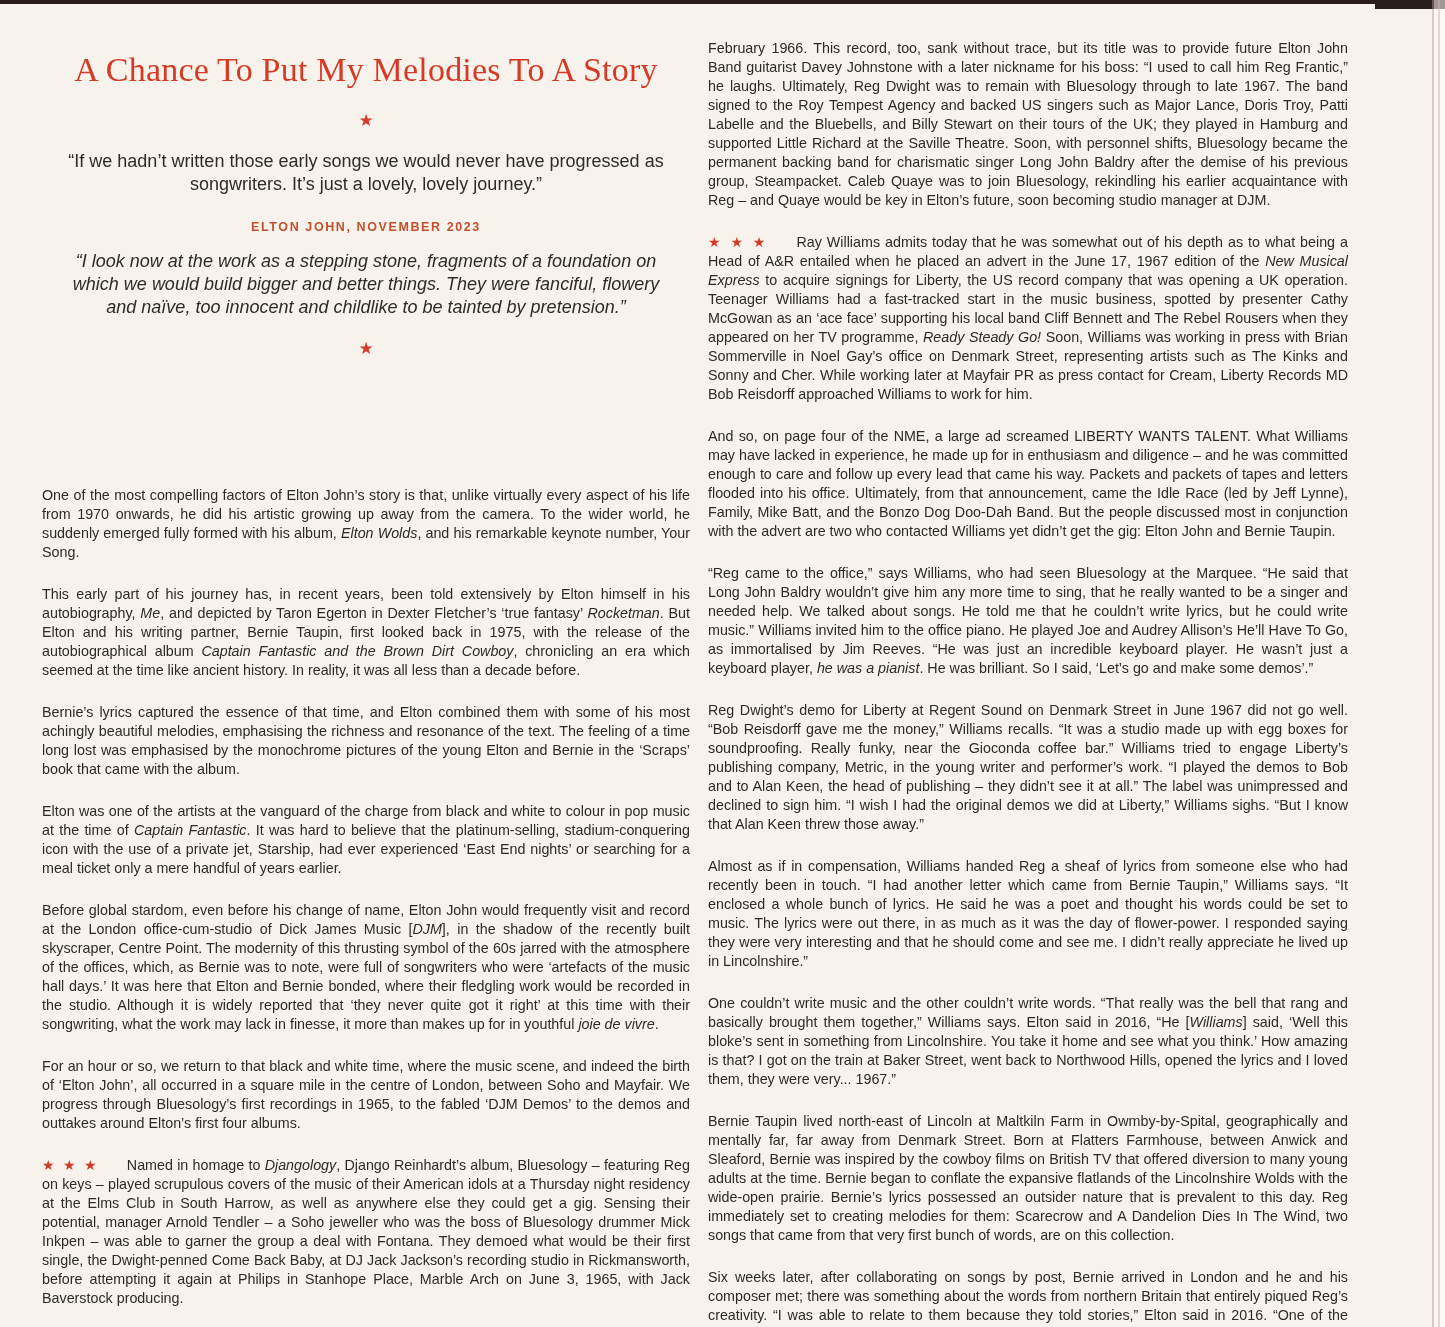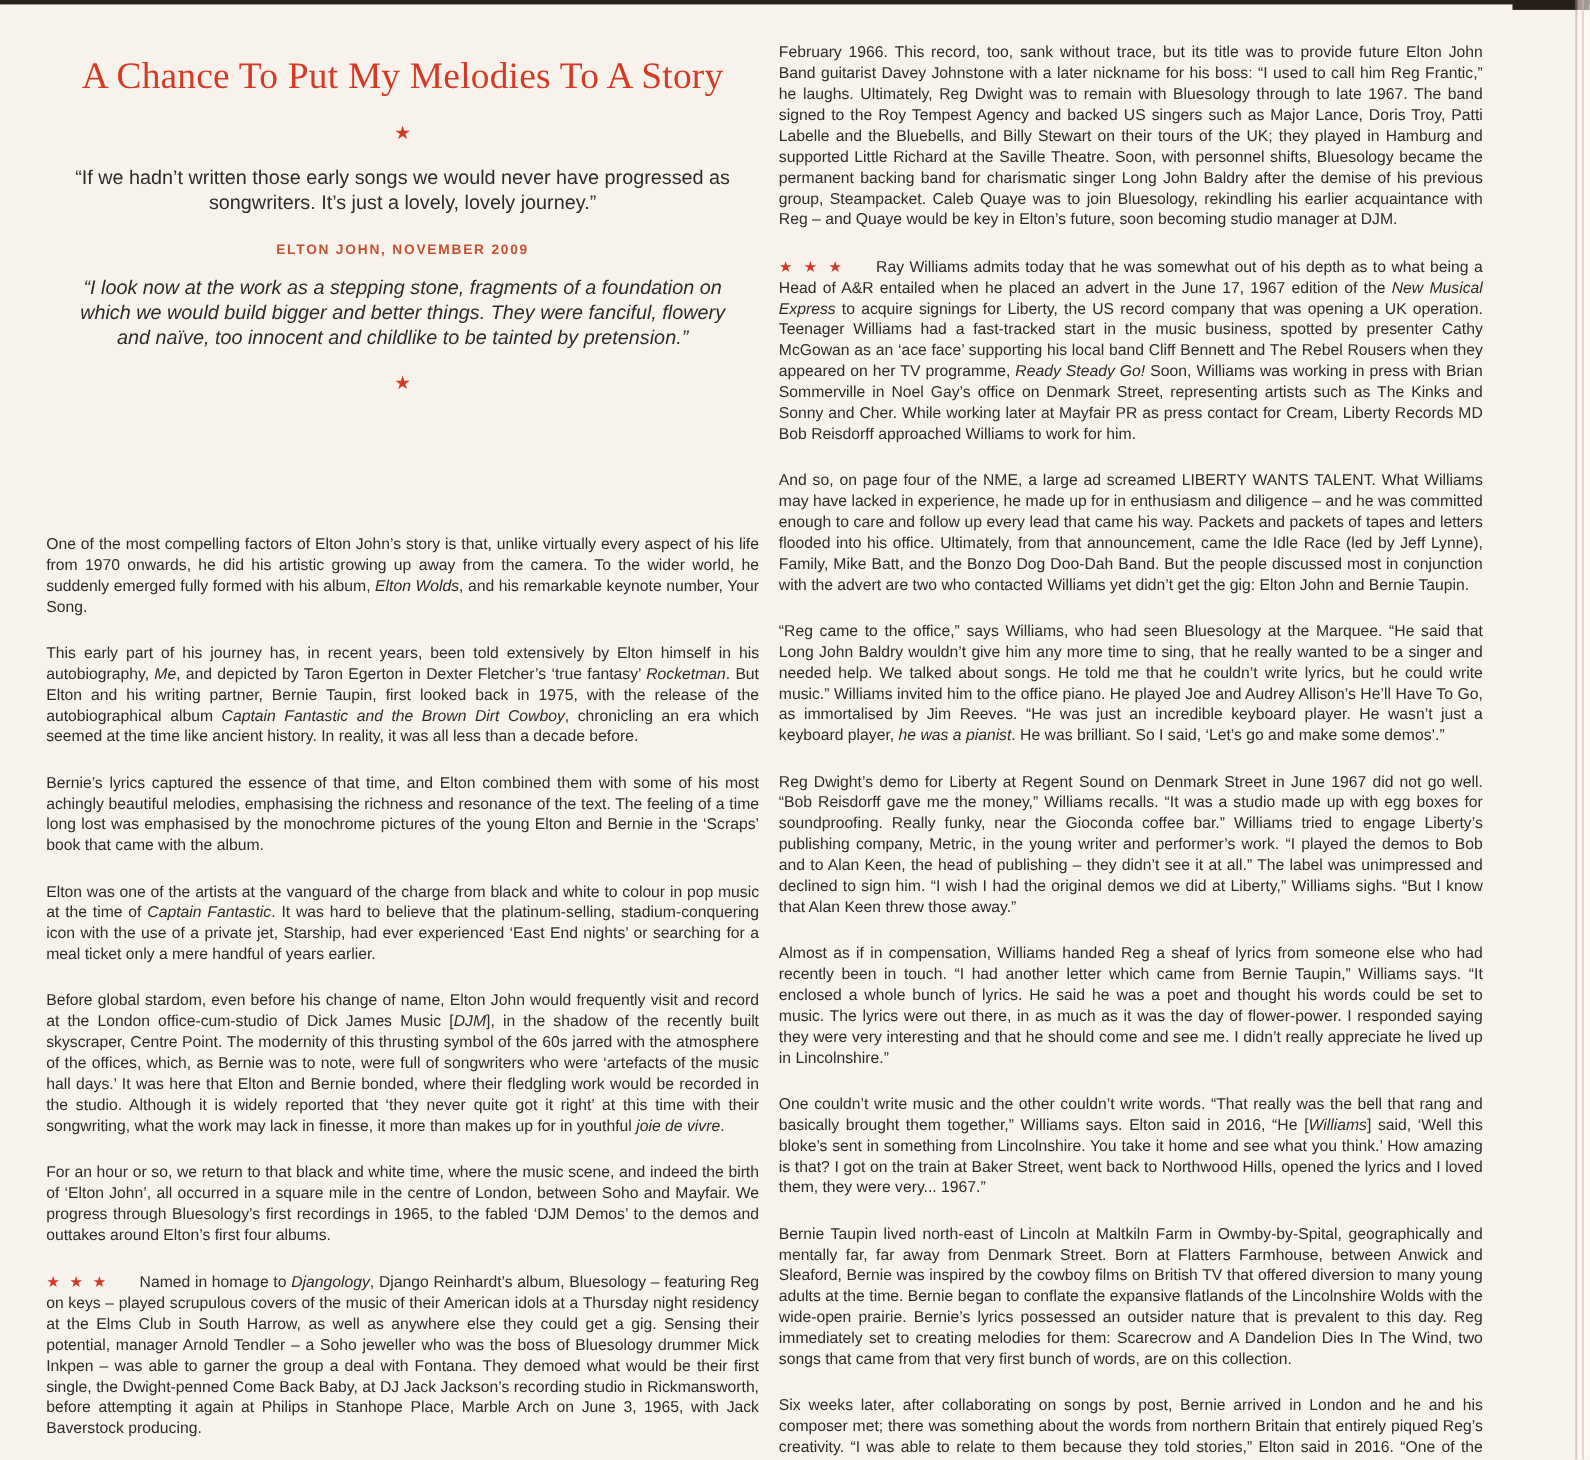--- a/index.html
+++ b/index.html
@@ -79,21 +79,21 @@
   <div class="scan-line-right"></div>
   <div class="scan-line-right2"></div>
 
   <div class="col col-left">
     <header class="page-header">
       <h1 class="title">
         <span class="title-line">A Chance To Put My Melodies To A Story</span>
       </h1>
       <div class="star">★</div>
       <blockquote class="quote quote-1">“If we hadn’t written those early songs we would never have progressed as songwriters. It’s just a lovely, lovely journey.”</blockquote>
-      <div class="attribution attribution-1">ELTON JOHN, NOVEMBER 2009</div>
+      <div class="attribution attribution-1">ELTON JOHN, NOVEMBER 2023</div>
       <blockquote class="quote quote-2">“I look now at the work as a stepping stone, fragments of a foundation on which we would build bigger and better things. They were fanciful, flowery and naïve, too innocent and childlike to be tainted by pretension.”</blockquote>
       <div class="star star-bottom">★</div>
     </header>
     <div class="body-text" id="left-body">
         <p class="para"><span>One of the most compelling factors of Elton John’s story is that, unlike virtually every aspect of his life from 1970 onwards, he did his artistic growing up away from the camera. To the wider world, he suddenly emerged fully formed with his album, </span><em>Elton Wolds</em><span>, and his remarkable keynote number, Your Song.</span></p>
         <p class="para"><span>This early part of his journey has, in recent years, been told extensively by Elton himself in his autobiography, </span><em>Me</em><span>, and depicted by Taron Egerton in Dexter Fletcher’s ‘true fantasy’ </span><em>Rocketman</em><span>. But Elton and his writing partner, Bernie Taupin, first looked back in 1975, with the release of the autobiographical album </span><em>Captain Fantastic and the Brown Dirt Cowboy</em><span>, chronicling an era which seemed at the time like ancient history. In reality, it was all less than a decade before.</span></p>
         <p class="para"><span>Bernie’s lyrics captured the essence of that time, and Elton combined them with some of his most achingly beautiful melodies, emphasising the richness and resonance of the text. The feeling of a time long lost was emphasised by the monochrome pictures of the young Elton and Bernie in the ‘Scraps’ book that came with the album.</span></p>
         <p class="para"><span>Elton was one of the artists at the vanguard of the charge from black and white to colour in pop music at the time of </span><em>Captain Fantastic</em><span>. It was hard to believe that the platinum-selling, stadium-conquering icon with the use of a private jet, Starship, had ever experienced ‘East End nights’ or searching for a meal ticket only a mere handful of years earlier.</span></p>
         <p class="para"><span>Before global stardom, even before his change of name, Elton John would frequently visit and record at the London office-cum-studio of Dick James Music [</span><em>DJM</em><span>], in the shadow of the recently built skyscraper, Centre Point. The modernity of this thrusting symbol of the 60s jarred with the atmosphere of the offices, which, as Bernie was to note, were full of songwriters who were ‘artefacts of the music hall days.’ It was here that Elton and Bernie bonded, where their fledgling work would be recorded in the studio. Although it is widely reported that ‘they never quite got it right’ at this time with their songwriting, what the work may lack in finesse, it more than makes up for in youthful </span><em>joie de vivre</em><span>.</span></p>
         <p class="para"><span>For an hour or so, we return to that black and white time, where the music scene, and indeed the birth of ‘Elton John’, all occurred in a square mile in the centre of London, between Soho and Mayfair. We progress through Bluesology’s first recordings in 1965, to the fabled ‘DJM Demos’ to the demos and outtakes around Elton’s first four albums.</span></p>

